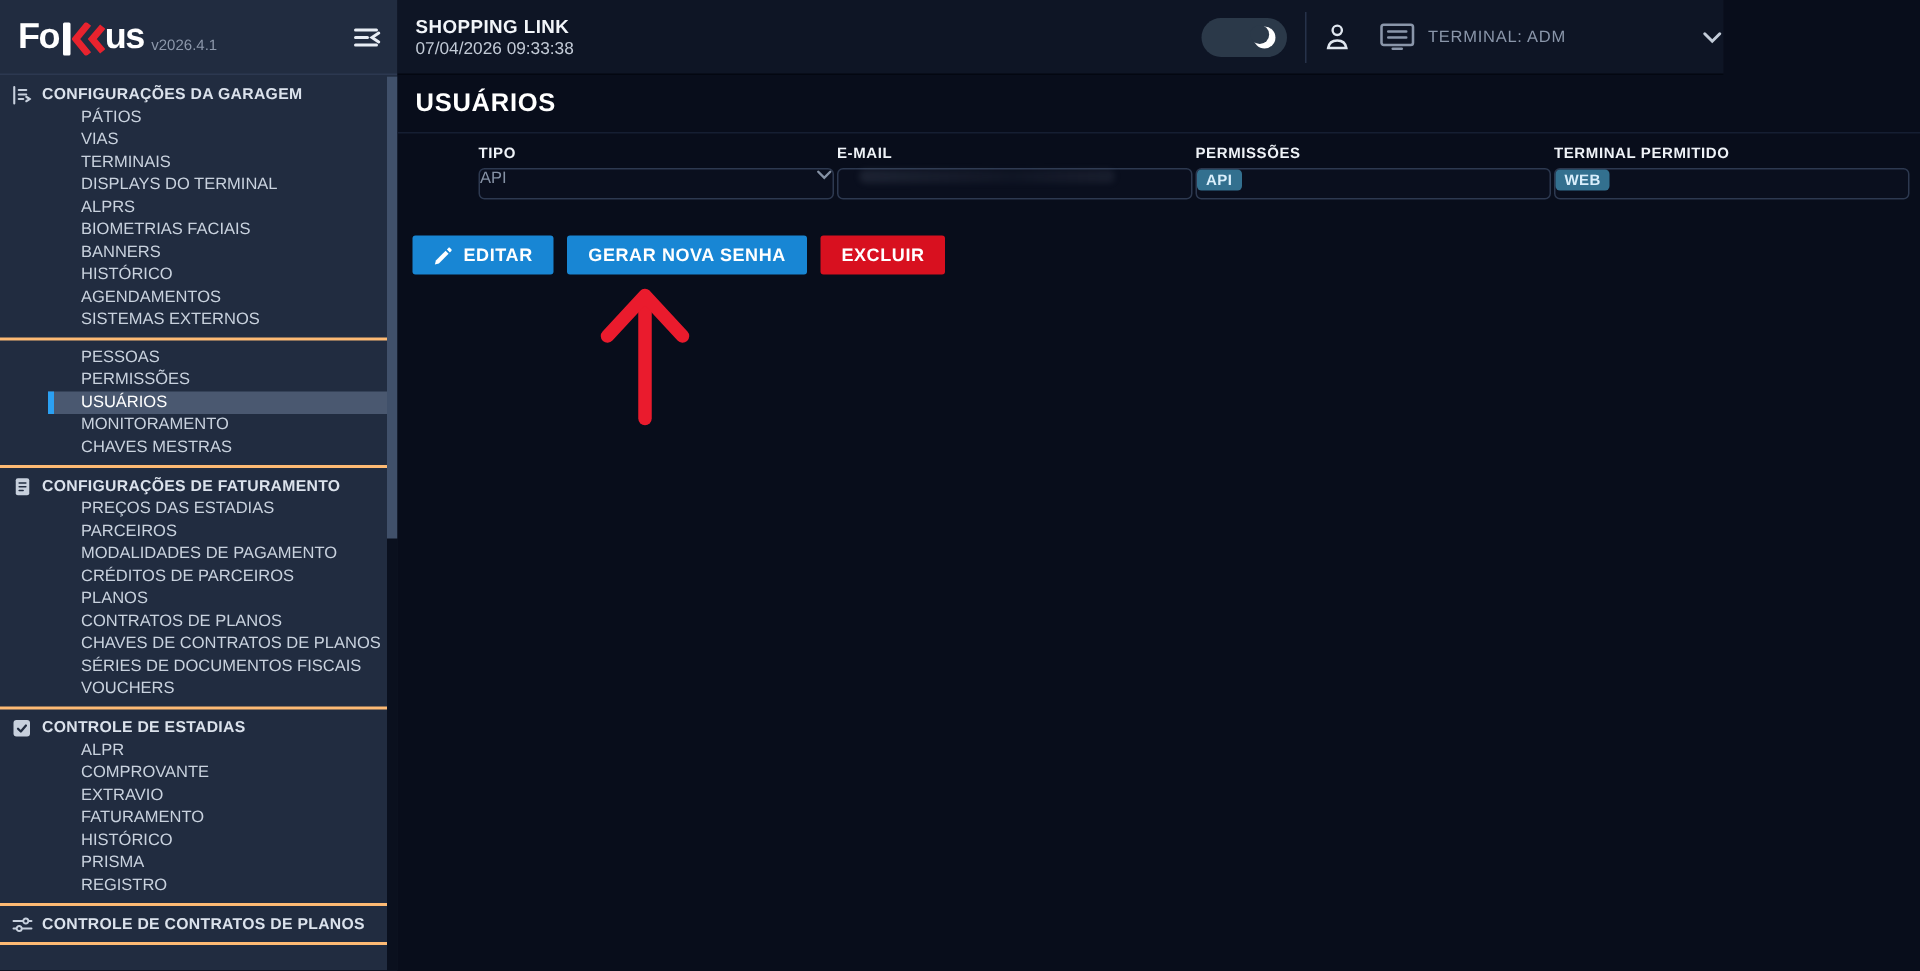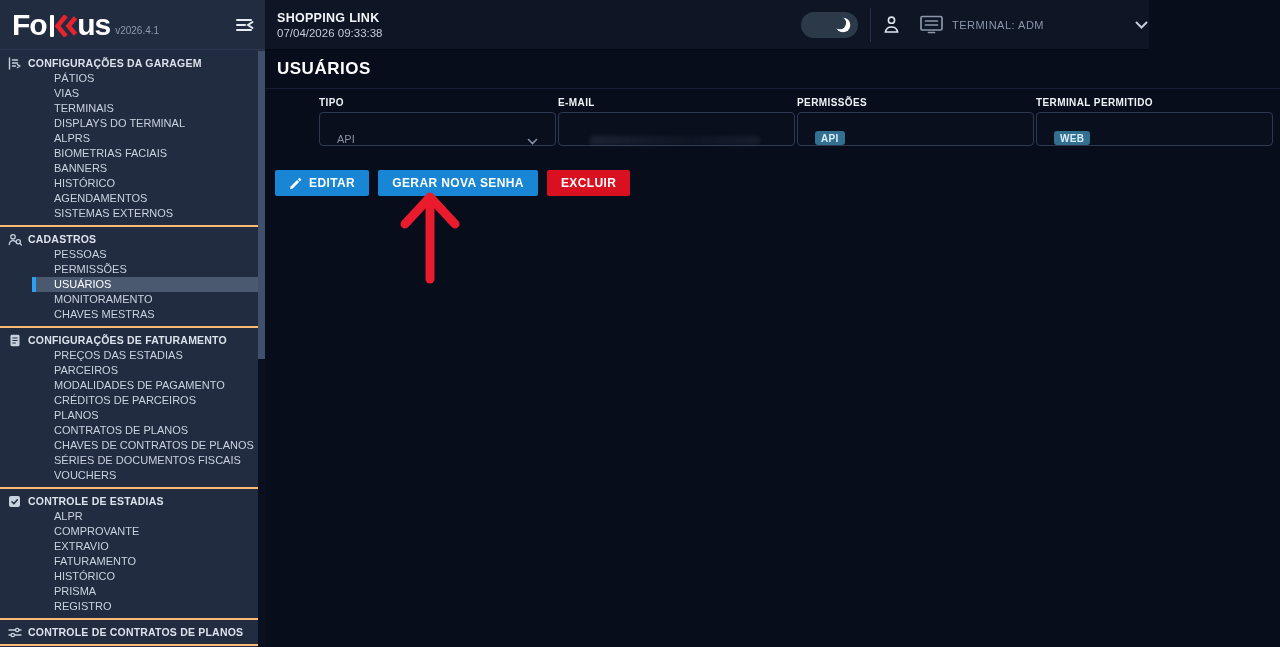--- a/index.html
+++ b/index.html
@@ -8,21 +8,21 @@
     background:var(--main-bg,#080d1b);
     font-family:"Liberation Sans",sans-serif;
   }
   .app{position:relative;width:1280px;height:647px;}
 
   
   .sidebar{position:absolute;left:0;top:0;width:265px;height:647px;background:var(--sidebar-bg,#212c40);}
   .sidebar-header{position:absolute;top:0;left:0;right:0;height:50px;border-bottom:1px solid #2c3850;
     display:flex;align-items:center;padding:0 10px 0 12px;box-sizing:border-box;}
   .logo{display:flex;align-items:flex-end;flex:1;}
-  .logo-pre,.logo-post{font-size:30px;font-weight:bold;color:#fff;line-height:28px;letter-spacing:-1px;}
+  .logo-pre,.logo-post{font-size:24px;font-weight:bold;color:#fff;line-height:28px;letter-spacing:-1px;}
   .logo-stem{width:4.5px;height:22px;background:#fff;margin:0 0 2px 3px;border-radius:1px;}
   .logo-accent{display:flex;margin:0 0 2px 1px;color:var(--logo-accent,#e8232e);}
   .logo-version{font-size:10px;color:#8d98ab;margin:0 0 3px 5px;}
   .collapse{cursor:pointer;display:flex;}
 
   .sections{position:absolute;top:51px;left:0;width:258px;bottom:0;overflow:hidden;}
   .section{border-bottom:2px solid #fdba74;padding:4px 0;}
   .sec-header{display:flex;align-items:center;gap:6px;height:16px;padding-left:7px;color:#dbe2ec;cursor:pointer;}
   .sec-icon{width:15px;display:flex;justify-content:center;color:#c7d0dd;}
   .sec-label{font-size:10.5px;font-weight:bold;letter-spacing:.2px;white-space:nowrap;}
@@ -47,22 +47,22 @@
   .terminal{display:flex;align-items:center;gap:8px;cursor:pointer;}
   .terminal-label{font-size:11px;color:#8a96aa;letter-spacing:.5px;}
   .tb-chevron{margin-left:90px;cursor:pointer;display:flex;}
 
   
   .main{position:absolute;left:265px;top:50px;width:1015px;bottom:0;background:var(--main-bg,#080d1b);}
   .page-header{height:38px;border-bottom:1px solid #151e32;display:flex;align-items:center;padding-left:12px;}
   .page-title{font-size:17px;font-weight:bold;color:#fff;letter-spacing:.5px;margin:0;}
   .form-row{display:grid;grid-template-columns:repeat(4,1fr);gap:2px;padding:8px 7px 0 10px;margin-left:44px;}
   .f-label{font-size:10px;font-weight:bold;color:#eef2f7;letter-spacing:.4px;margin-bottom:4px;white-space:nowrap;}
-  .control{height:34px;border:1px solid #2d3950;border-radius:4px;display:flex;align-items:flex-end;
-    padding:0 17px;box-sizing:border-box;font-size:11px;color:#8591a4;background:rgba(13,20,36,.35);}
+  .control{height:21px;border:1px solid #2d3950;border-radius:4px;display:flex;align-items:flex-start;
+    padding:0 0;box-sizing:border-box;font-size:11px;color:#8591a4;background:rgba(13,20,36,.35);}
   .control.select{justify-content:space-between;cursor:pointer;}
   .control.input{cursor:text;}
   .chip{background:var(--chip-bg,#33708f);color:#d9eefb;font-size:10px;font-weight:bold;
     padding:1.5px 6px;border-radius:3px;margin-right:5px;letter-spacing:.3px;}
   .smudge{width:170px;height:9px;margin-left:14px;border-radius:4px;filter:blur(2px);
     background:linear-gradient(90deg,rgba(130,140,160,.16),rgba(130,140,160,.05) 60%,rgba(130,140,160,.12));}
   .actions{display:flex;gap:9px;padding:24px 0 0 10px;}
   .btn{height:26px;border:none;border-radius:2px;font-family:inherit;font-size:12px;font-weight:bold;
     letter-spacing:.4px;color:#fff;padding:0 14px;display:flex;align-items:center;gap:7px;cursor:pointer;}
   .btn.primary{background:var(--accent-blue,#1886d4);}
@@ -112,31 +112,20 @@
           <div class="nav-item">TERMINAIS</div>
           <div class="nav-item">DISPLAYS DO TERMINAL</div>
           <div class="nav-item">ALPRS</div>
           <div class="nav-item">BIOMETRIAS FACIAIS</div>
           <div class="nav-item">BANNERS</div>
           <div class="nav-item">HISTÓRICO</div>
           <div class="nav-item">AGENDAMENTOS</div>
           <div class="nav-item">SISTEMAS EXTERNOS</div>
         </div>
         <div class="section">
-          <div class="sec-header">
-            <span class="sec-icon">
-              <svg width="14" height="13" viewBox="0 0 14 13" fill="none" stroke="currentColor" stroke-width="1.3" stroke-linecap="round">
-                <circle cx="5" cy="3.8" r="2.2"></circle>
-                <path d="M1.2 11.5c.4-2.6 2-3.9 3.8-3.9 1 0 1.9.4 2.6 1.1"></path>
-                <circle cx="10.3" cy="8.8" r="2.1"></circle>
-                <path d="M11.9 10.4l1.6 1.6"></path>
-              </svg>
-            </span>
-            <span class="sec-label">CADASTROS</span>
-          </div>
           <div class="nav-item">PESSOAS</div>
           <div class="nav-item">PERMISSÕES</div>
           <div class="nav-item selected">USUÁRIOS</div>
           <div class="nav-item">MONITORAMENTO</div>
           <div class="nav-item">CHAVES MESTRAS</div>
         </div>
         <div class="section">
           <div class="sec-header">
             <span class="sec-icon">
               <svg width="12" height="13" viewBox="0 0 12 13" fill="none">

